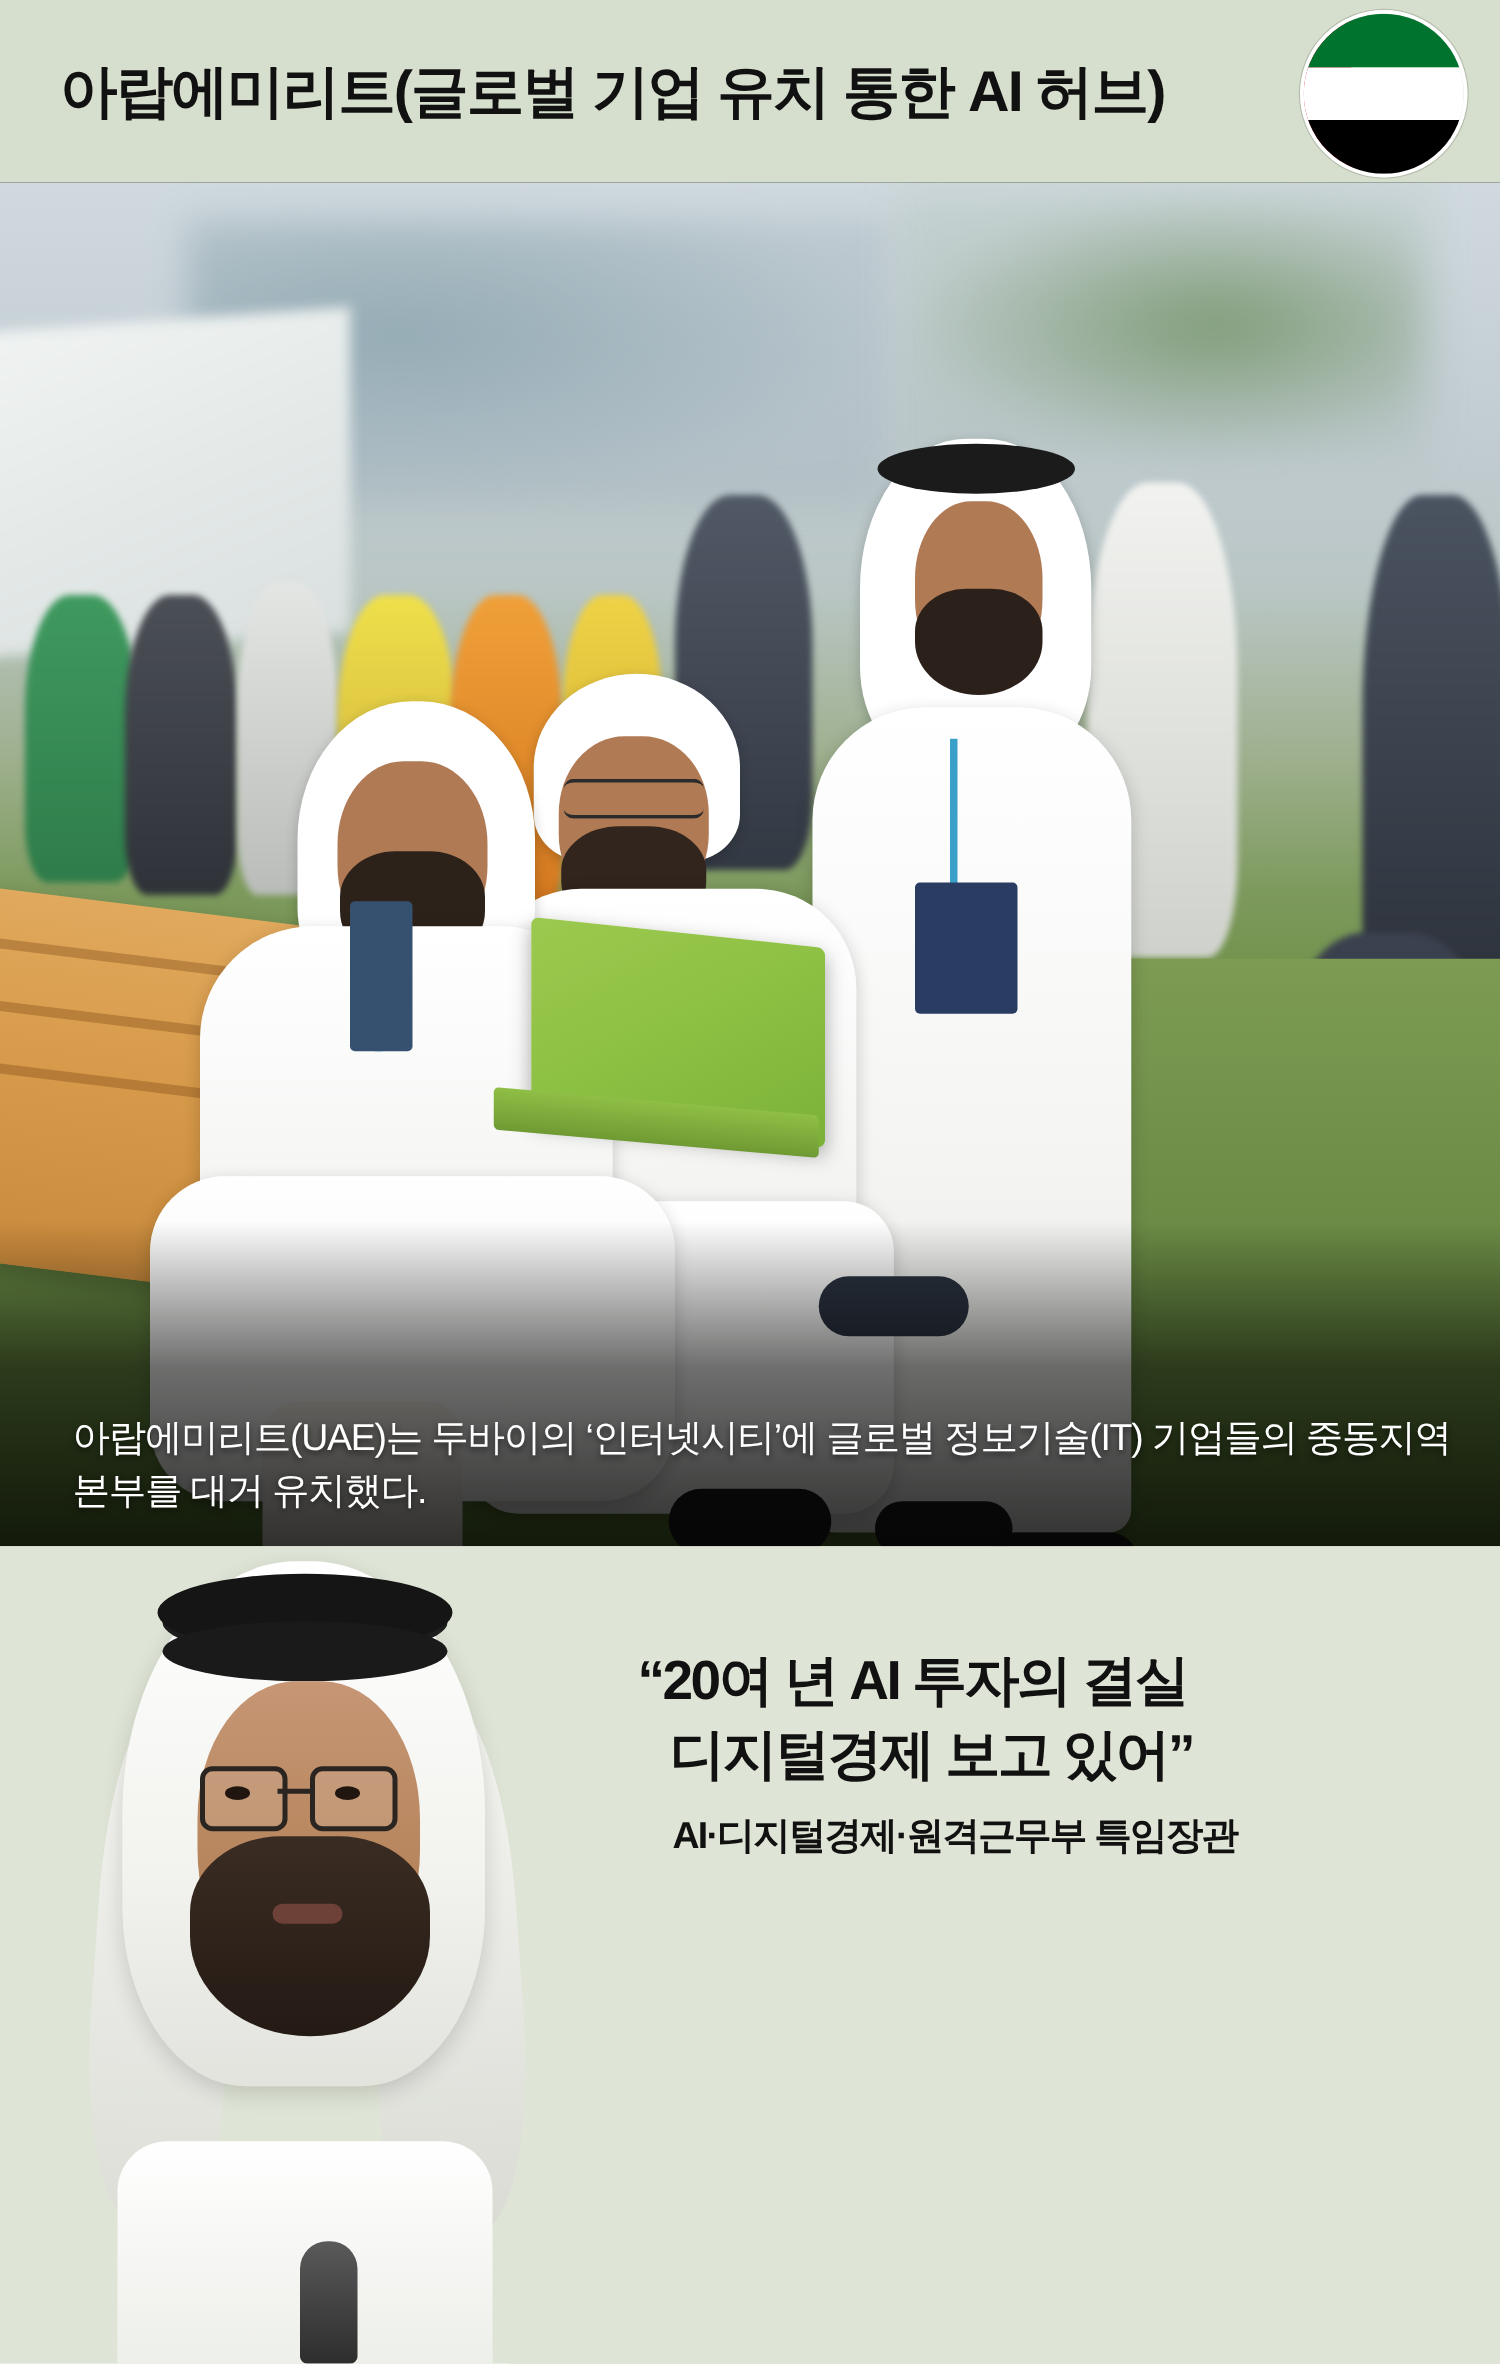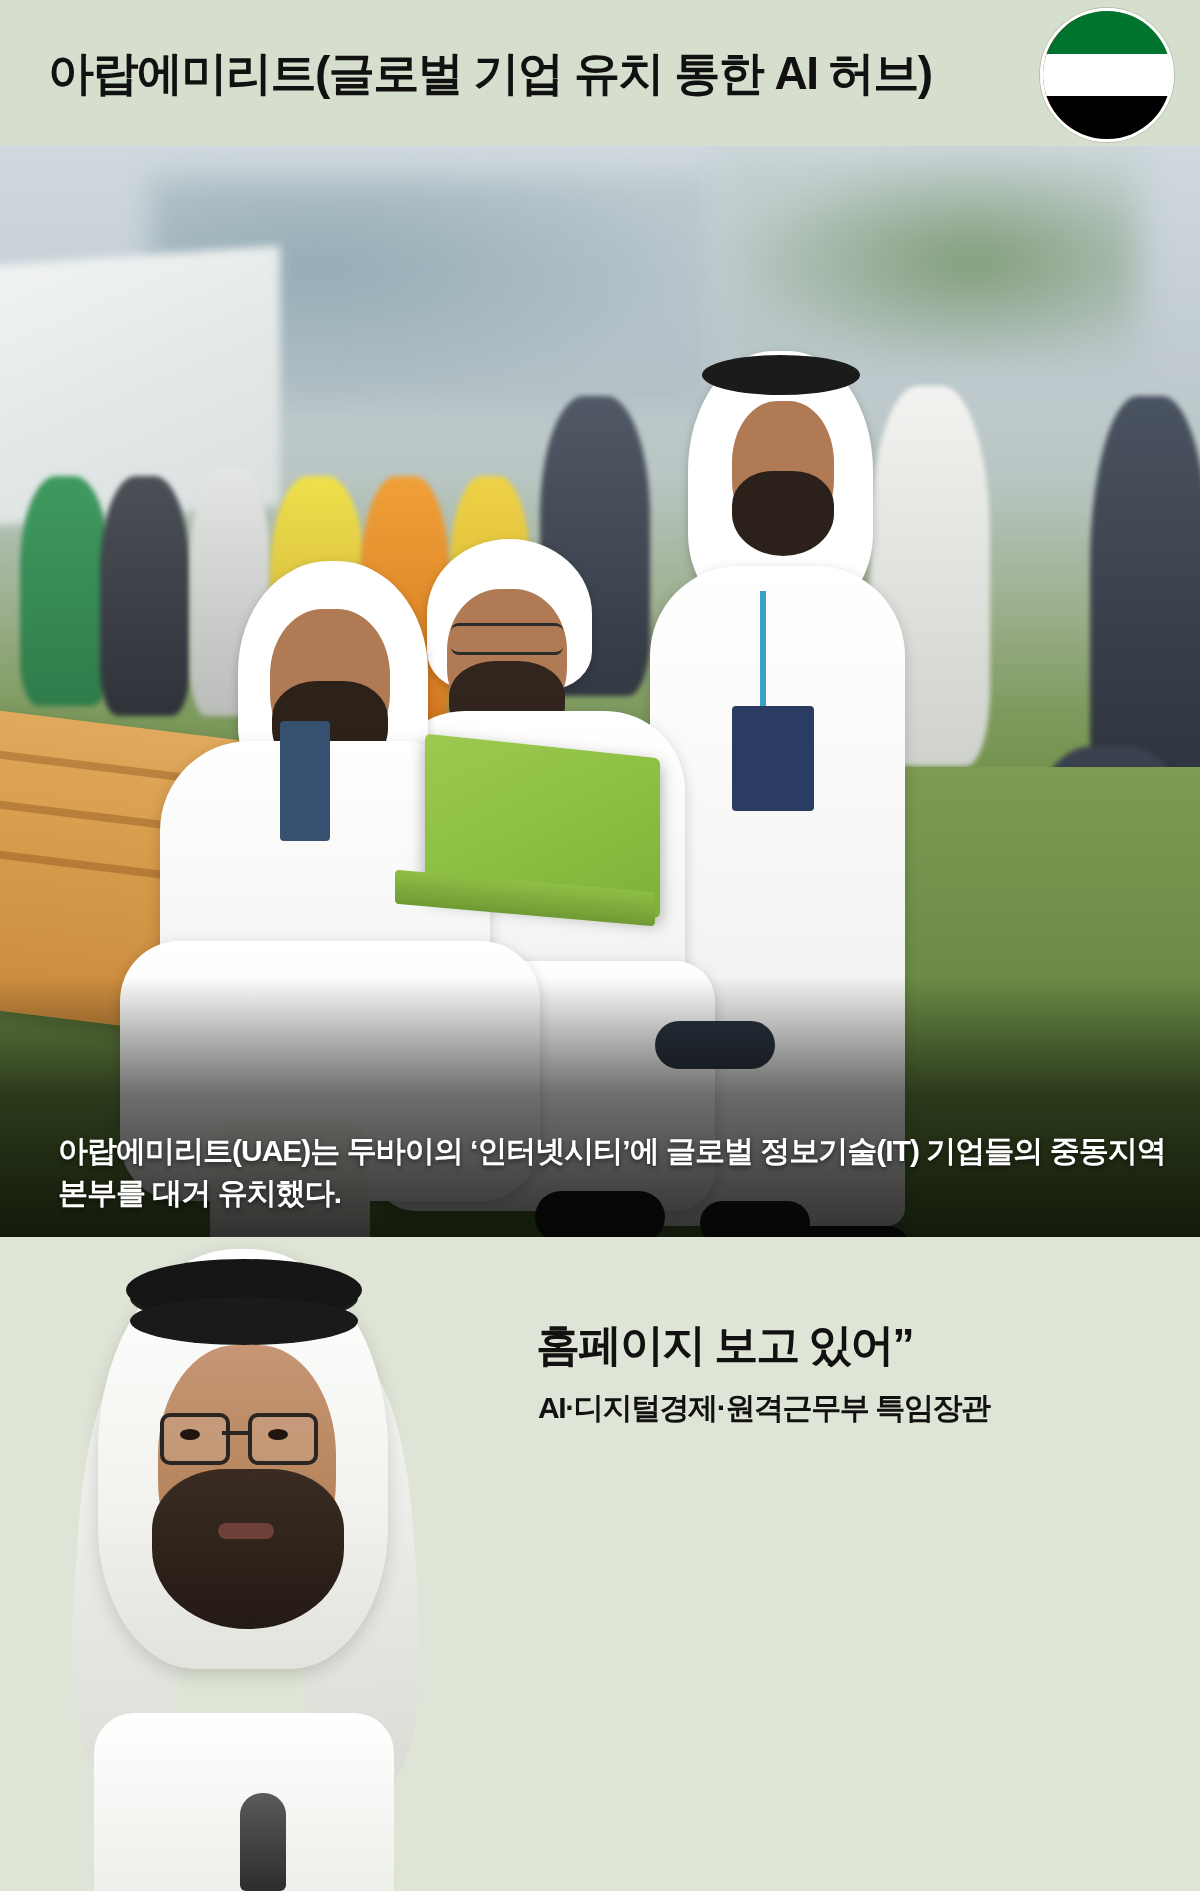--- a/index.html
+++ b/index.html
@@ -183,21 +183,21 @@
     left: 0; right: 0; bottom: 0;
     height: 260px;
     background: linear-gradient(180deg, rgba(0,0,0,0) 0%, rgba(0,0,0,.55) 45%, rgba(0,0,0,.78) 100%);
     z-index: 0;
   }
   .caption-text {
     position: relative;
     z-index: 1;
     color: #ffffff;
     font-size: 30px;
-    font-weight: 700;
+    font-weight: 400;
     line-height: 1.38;
     letter-spacing: -1px;
     text-shadow: 0 2px 5px rgba(0,0,0,.6);
     max-width: 1110px;
   }
   .caption-source {
     position: relative;
     z-index: 1;
     color: #ffffff;
     font-size: 25px;
@@ -473,18 +473,19 @@
       <div class="p-glasses-bridge"></div>
       <div class="p-eye l"></div>
       <div class="p-eye r"></div>
       <div class="p-beard"></div>
       <div class="p-mouth"></div>
       <div class="p-body"></div>
       <div class="p-mic"></div>
     </div>
 
     <div class="quote-body">
-      <div class="quote-line second">홈페이지 보고 있어”</div>
+      <div class="quote-line">“20여 년 AI 투자의 결실</div>
+      <div class="quote-line second">디지털경제 보고 있어”</div>
       <div class="quote-role">AI·디지털경제·원격근무부 특임장관</div>
     </div>
   </div>
 
 </div>
 
 </body></html>

